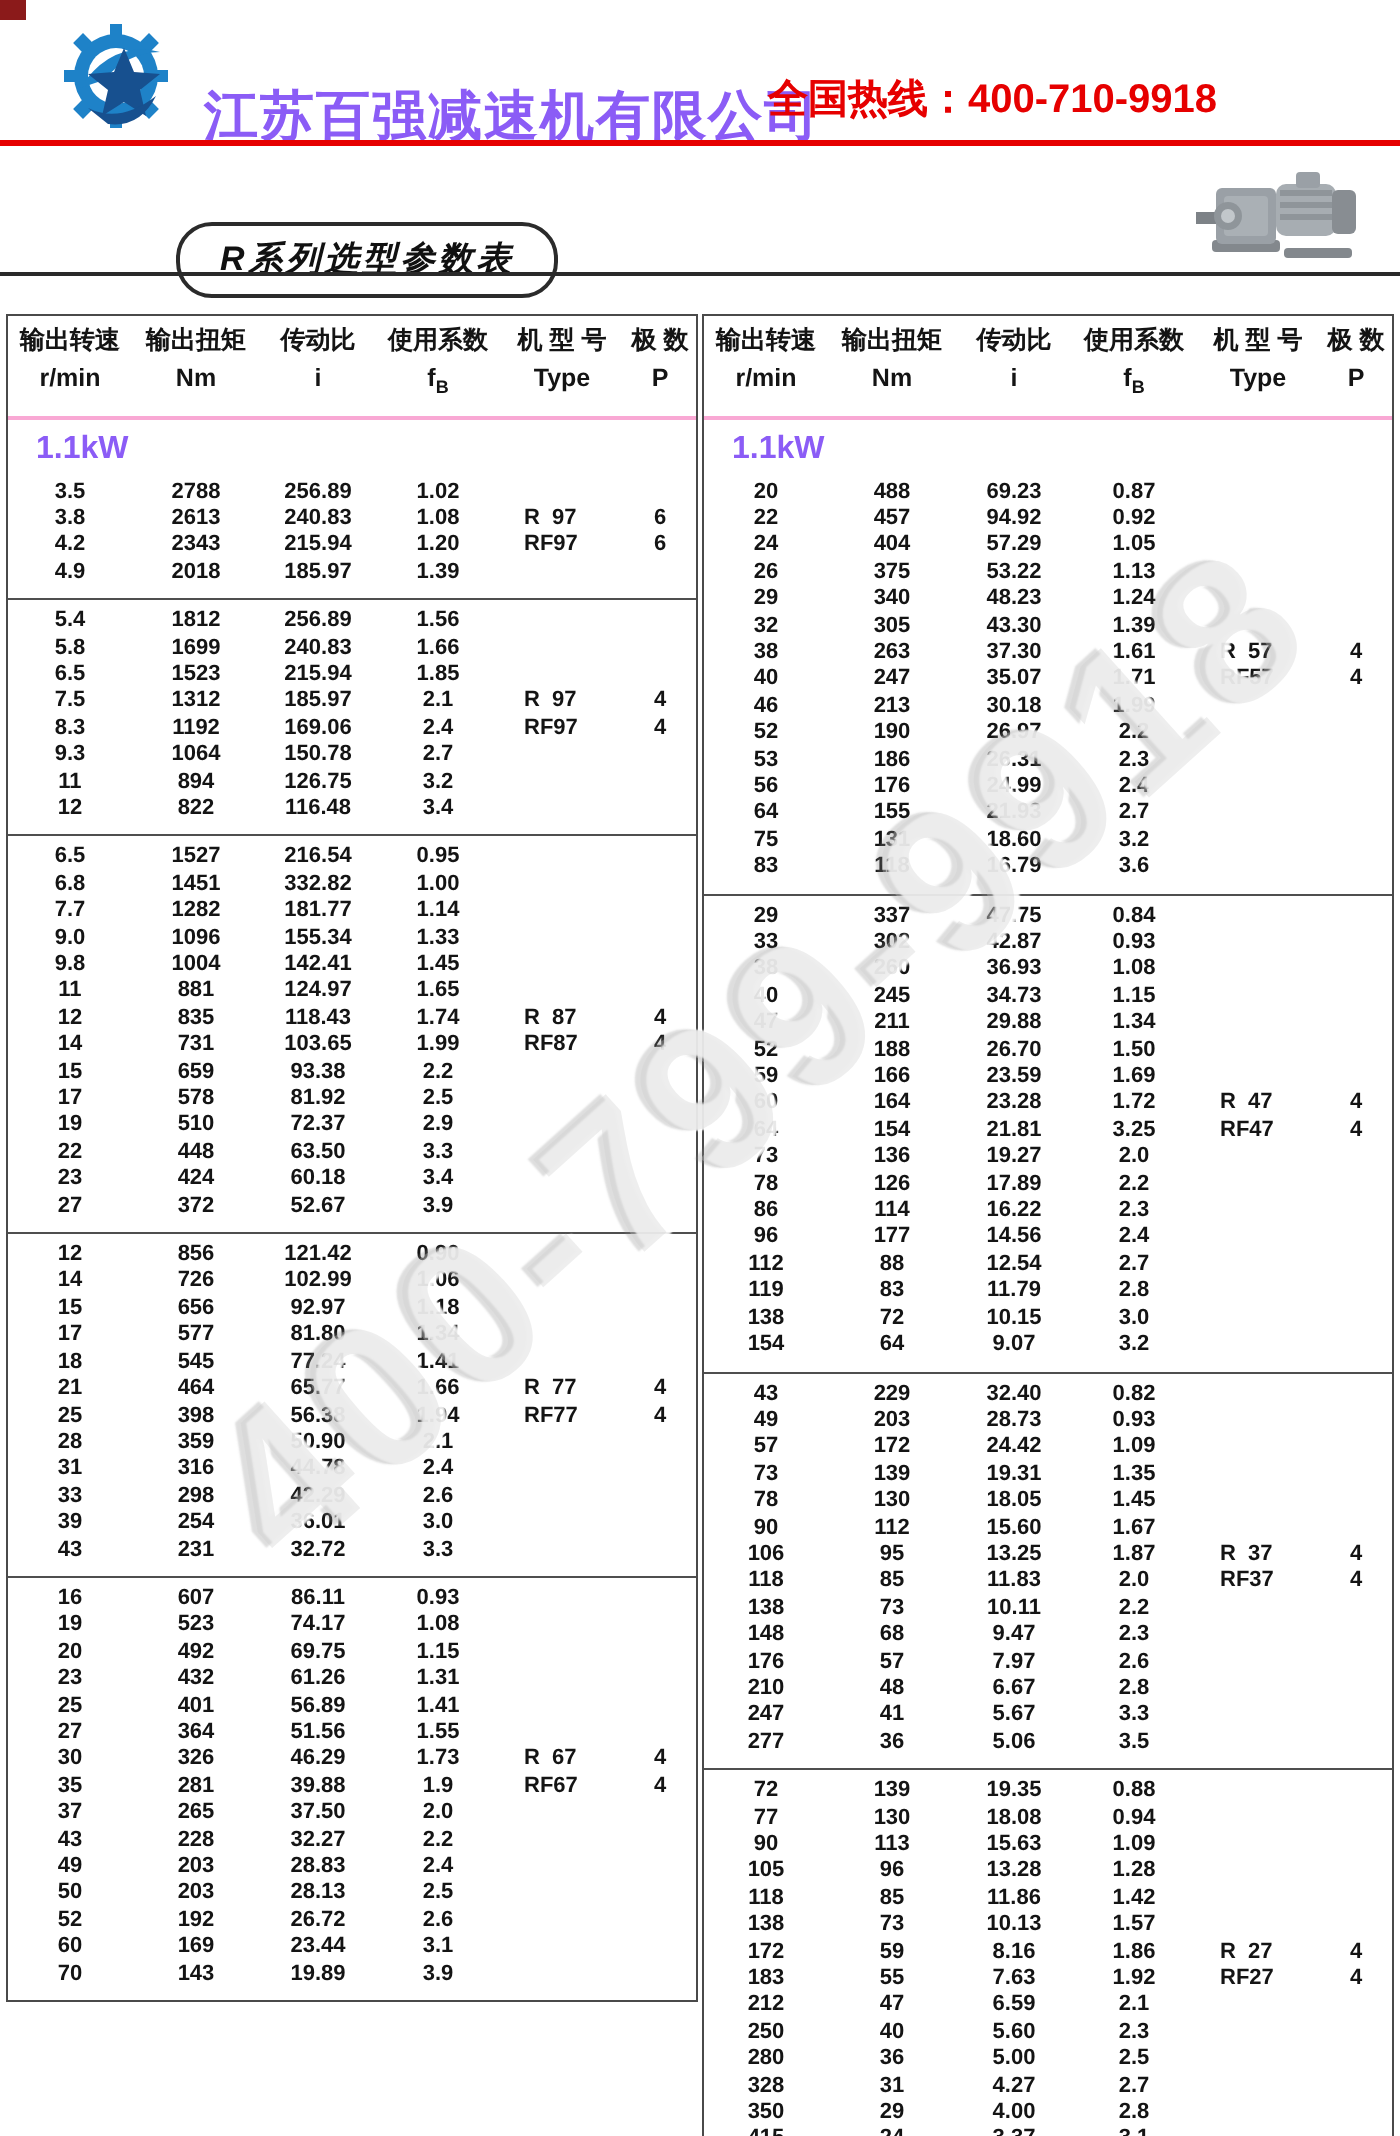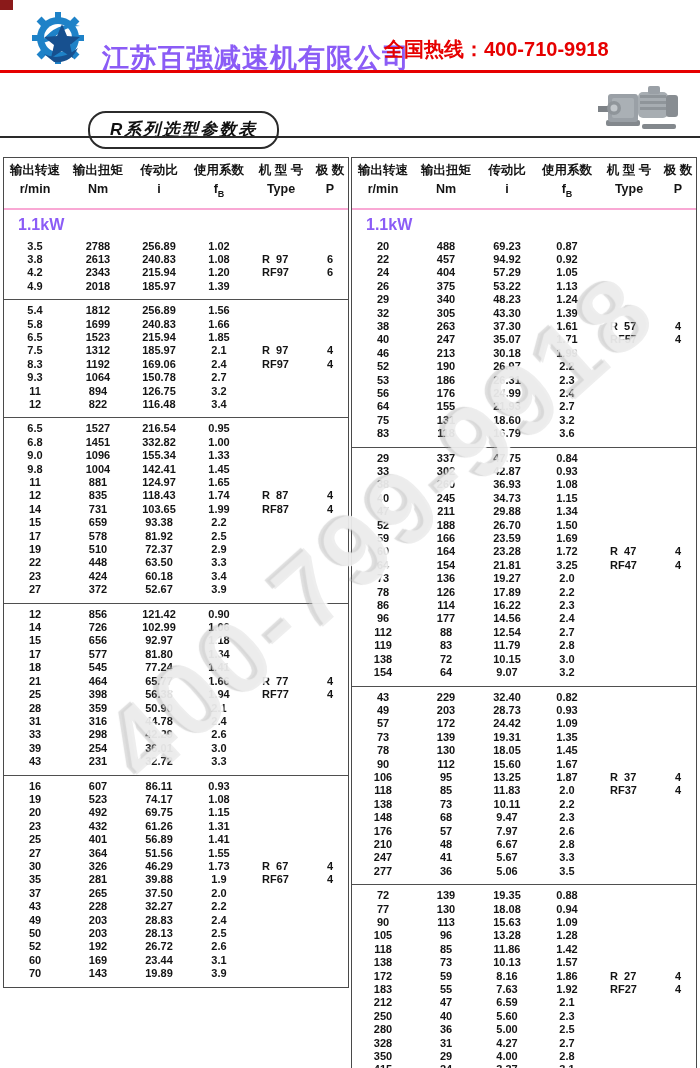--- a/index.html
+++ b/index.html
@@ -216,20 +216,28 @@
         </div>
         <div class="row">
           <div class="cell c0">6.8</div>
           <div class="cell c1">1451</div>
           <div class="cell c2">332.82</div>
           <div class="cell c3">1.00</div>
           <div class="cell c4"></div>
           <div class="cell c5"></div>
         </div>
         <div class="row">
+          <div class="cell c0">7.7</div>
+          <div class="cell c1">1282</div>
+          <div class="cell c2">181.77</div>
+          <div class="cell c3">1.14</div>
+          <div class="cell c4"></div>
+          <div class="cell c5"></div>
+        </div>
+        <div class="row">
           <div class="cell c0">9.0</div>
           <div class="cell c1">1096</div>
           <div class="cell c2">155.34</div>
           <div class="cell c3">1.33</div>
           <div class="cell c4"></div>
           <div class="cell c5"></div>
         </div>
         <div class="row">
           <div class="cell c0">9.8</div>
           <div class="cell c1">1004</div>

